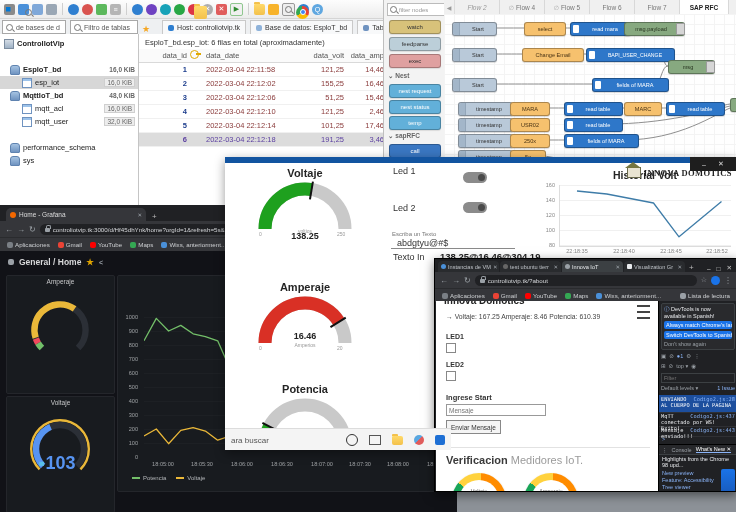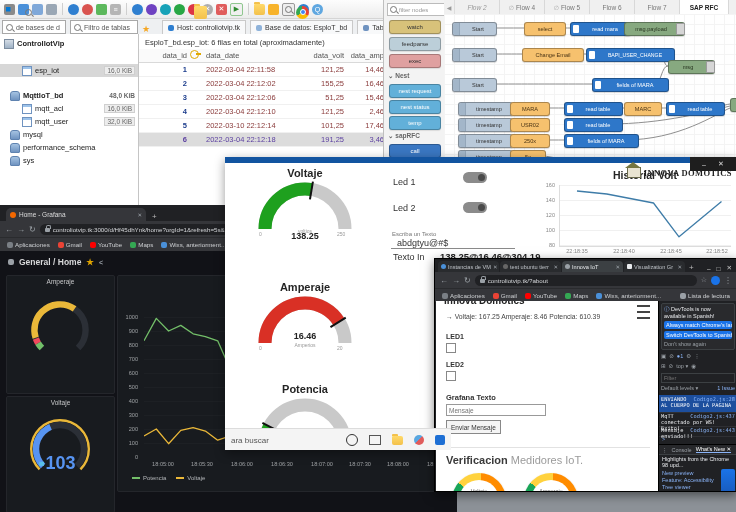--- a/index.html
+++ b/index.html
@@ -218,43 +218,39 @@
     <div class="hs-tree">
       <div class="titem bold" style="top:3px;padding-left:4px">
           <span class="ico-server"></span>
           <span>ControlIotVip</span>
         </div>
       <div class="titem bold" style="top:29px;padding-left:10px">
           <span class="ico-db"></span>
           <span>EsploT_bd</span>
           <span class="tsize">16,0 KiB</span>
         </div>
-      <div class="titem sel" style="top:30px;padding-left:22px">
+      <div class="titem sel" style="top:42px;padding-left:22px">
           <span class="ico-table"></span>
           <span>esp_iot</span>
           <span class="tsize badge">16,0 KiB</span>
         </div>
       <div class="titem bold" style="top:55px;padding-left:10px">
           <span class="ico-db"></span>
           <span>MqttIoT_bd</span>
           <span class="tsize">48,0 KiB</span>
         </div>
       <div class="titem" style="top:81px;padding-left:22px">
           <span class="ico-table"></span>
           <span>mqtt_user</span>
           <span class="tsize badge">32,0 KiB</span>
         </div>
       <div class="titem" style="top:68px;padding-left:22px">
           <span class="ico-table"></span>
           <span>mqtt_acl</span>
           <span class="tsize badge">16,0 KiB</span>
-        </div>
-      <div class="titem" style="top:94px;padding-left:10px">
-          <span class="ico-db"></span>
-          <span>mysql</span>
         </div>
       <div class="titem" style="top:107px;padding-left:10px">
           <span class="ico-db"></span>
           <span>performance_schema</span>
         </div>
       <div class="titem" style="top:120px;padding-left:10px">
           <span class="ico-db"></span>
           <span>sys</span>
         </div>
     </div>
@@ -292,21 +288,21 @@
       <div class="gridrow">
           <span class="c-id v-id">4</span>
           <span class="c-key"></span>
           <span class="c-date v-red">2022-03-04 22:12:10</span>
           <span class="c-volt v-red">121,25</span>
           <span class="c-amp v-red">2,46</span>
         </div>
       <div class="gridrow">
           <span class="c-id v-id">5</span>
           <span class="c-key"></span>
-          <span class="c-date v-red">2022-03-10 22:12:14</span>
+          <span class="c-date v-red">2022-03-04 22:12:14</span>
           <span class="c-volt v-red">101,25</span>
           <span class="c-amp v-red">17,46</span>
         </div>
       <div class="gridrow sel">
           <span class="c-id v-id">6</span>
           <span class="c-key"></span>
           <span class="c-date v-red">2022-03-04 22:12:18</span>
           <span class="c-volt v-red">191,25</span>
           <span class="c-amp v-red">3,46</span>
         </div>
@@ -536,21 +532,21 @@
     <div class="gmm" style="left:34px;top:188px">0</div>
     <div class="gmm" style="left:112px;top:188px">20</div>
 
     <div class="gtitle" style="top:226px">Potencia</div>
     <svg class="dashgauge" width="100" height="56" viewBox="0 0 100 56" style="position:absolute;left:30px;top:238px">
       <path d="M10,50 A40,40 0 0 1 90,50" fill="none" stroke="#c9c9c9" stroke-width="13"></path>
       <path class="gfill" d="M10,50 A40,40 0 0 1 90,50" fill="none" stroke-width="13" stroke="#1ea01e" stroke-dasharray="19.11 130.66"></path>
       <line class="gneedle" x1="50" y1="2" x2="50" y2="20" stroke="#111" stroke-width="2" transform="rotate(-62.6 50 50)"></line>
     </svg>
 
-    <div class="ledlab" style="left:168px;top:20px">Led 1</div>
+    <div class="ledlab" style="left:168px;top:9px">Led 1</div>
     <div class="tgl" style="left:238px;top:15px"></div>
     <div class="ledlab" style="left:168px;top:46px">Led 2</div>
     <div class="tgl" style="left:238px;top:45px"></div>
     <div class="abs" style="left:167px;top:74px;font-size:6px;color:#777">Escriba un Texto</div>
     <div class="abs" style="left:172px;top:81px;font-size:9px;color:#333">abdgtyu@#$</div>
     <div class="dash-underline" style="left:166px;top:80px;width:124px;height:11px"></div>
     <div class="ledlab" style="left:168px;top:95px">Texto In</div>
     <div class="abs" style="left:215px;top:94px;font-size:9.5px;font-weight:bold;color:#222">138.25@16.46@304.19</div>
 
     <div class="abs" style="left:355px;top:12px;width:130px;text-align:center;font-size:10.5px;font-weight:bold;color:#252525">Historial Volt</div>
@@ -657,21 +653,21 @@
     <div class="b-content">
       <div class="clipwrap">
           <div class="cliptext">Innova Domotics</div>
         </div>
       <div class="abs" style="right:8px;top:4px;width:13px;height:10px;border-top:2px solid #444;border-bottom:2px solid #444;background:linear-gradient(transparent 40%,#444 40%,#444 60%,transparent 60%)"></div>
       <div class="readings">→ Voltaje: 167.25 Amperaje: 8.46 Potencia: 610.39</div>
       <div class="ledsmall" style="top:32px">LED1</div>
       <div class="chk" style="top:42px"></div>
       <div class="ledsmall" style="top:60px">LED2</div>
       <div class="chk" style="top:70px"></div>
-      <div class="ledsmall" style="top:92px;font-size:7.5px">Grafana Texto</div>
+      <div class="ledsmall" style="top:92px;font-size:7.5px">Ingrese Start</div>
       <input class="pginput" style="top: 103px;" placeholder="Mensaje">
       <div class="pgbtn" style="top:119px">Enviar Mensaje</div>
       <div class="pgdiv" style="top:146px"></div>
       <div class="sectitle" style="top:153px"><b>Verificacion</b><span> Medidores IoT.</span></div>
       <div class="rgauge" style="left:16px;top:172px">
         <div class="rgauge-face"></div>
         <div class="rglabel">Voltaje</div>
 
       </div>
       <div class="rgauge" style="left:88px;top:172px">

